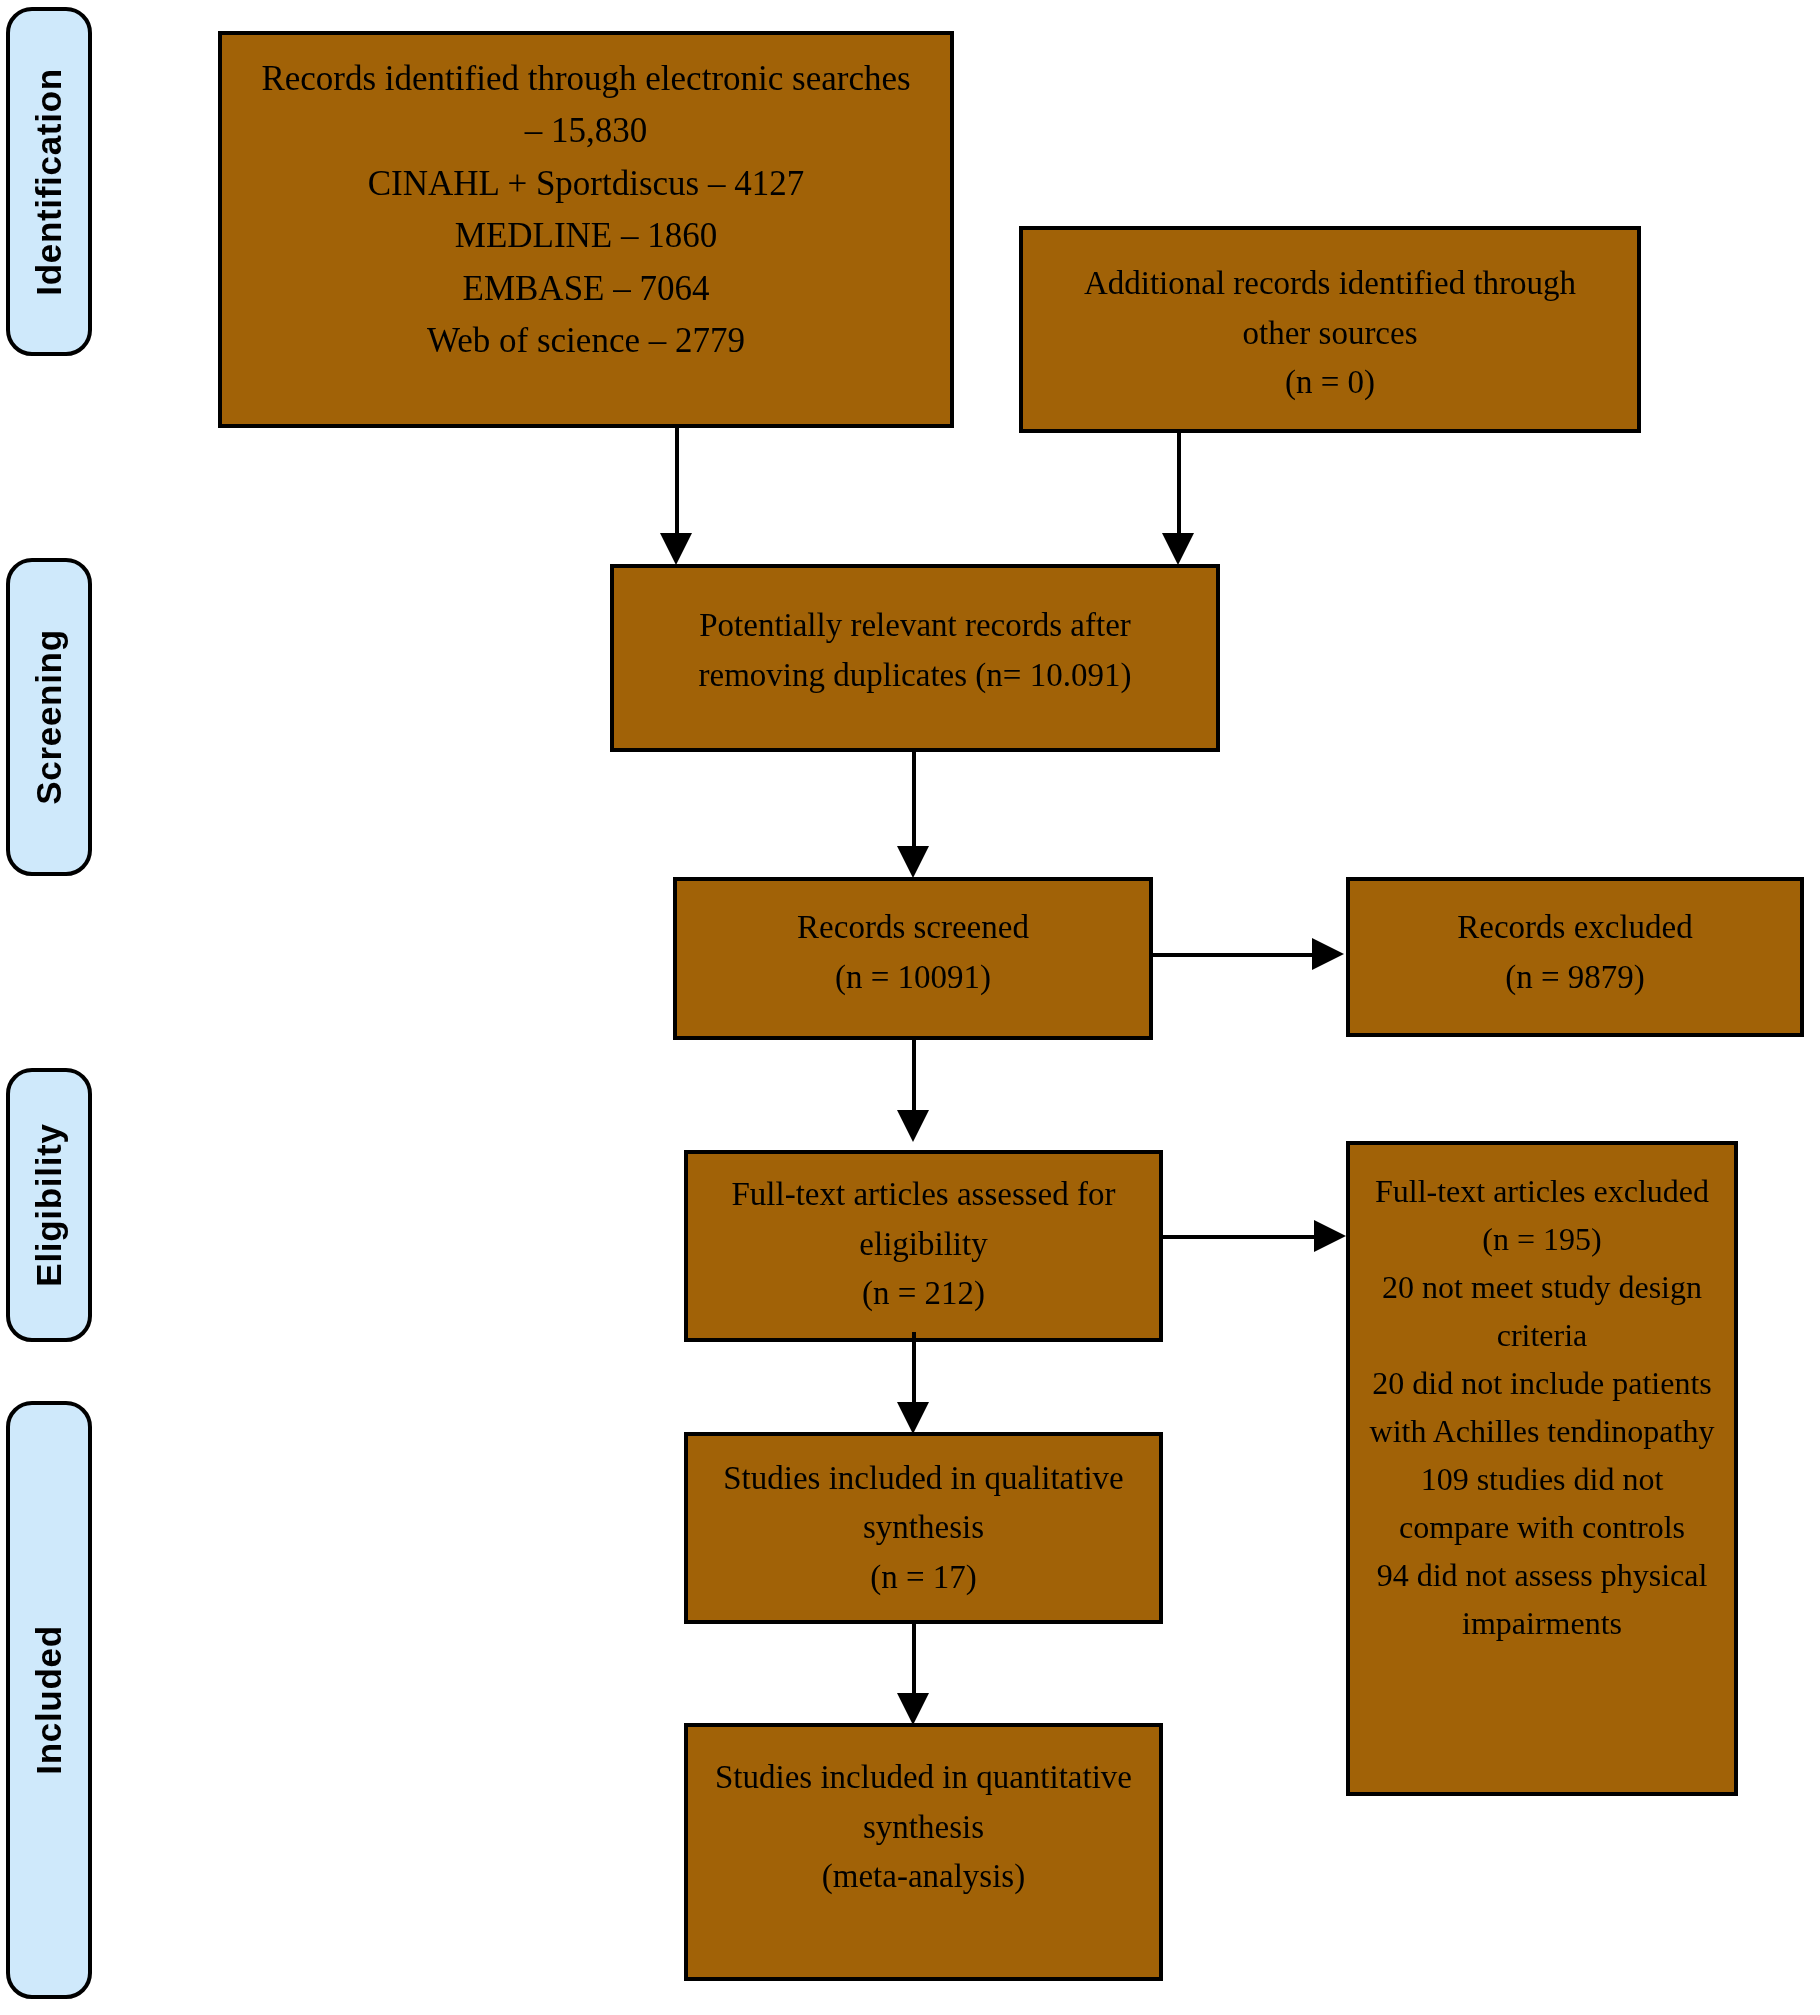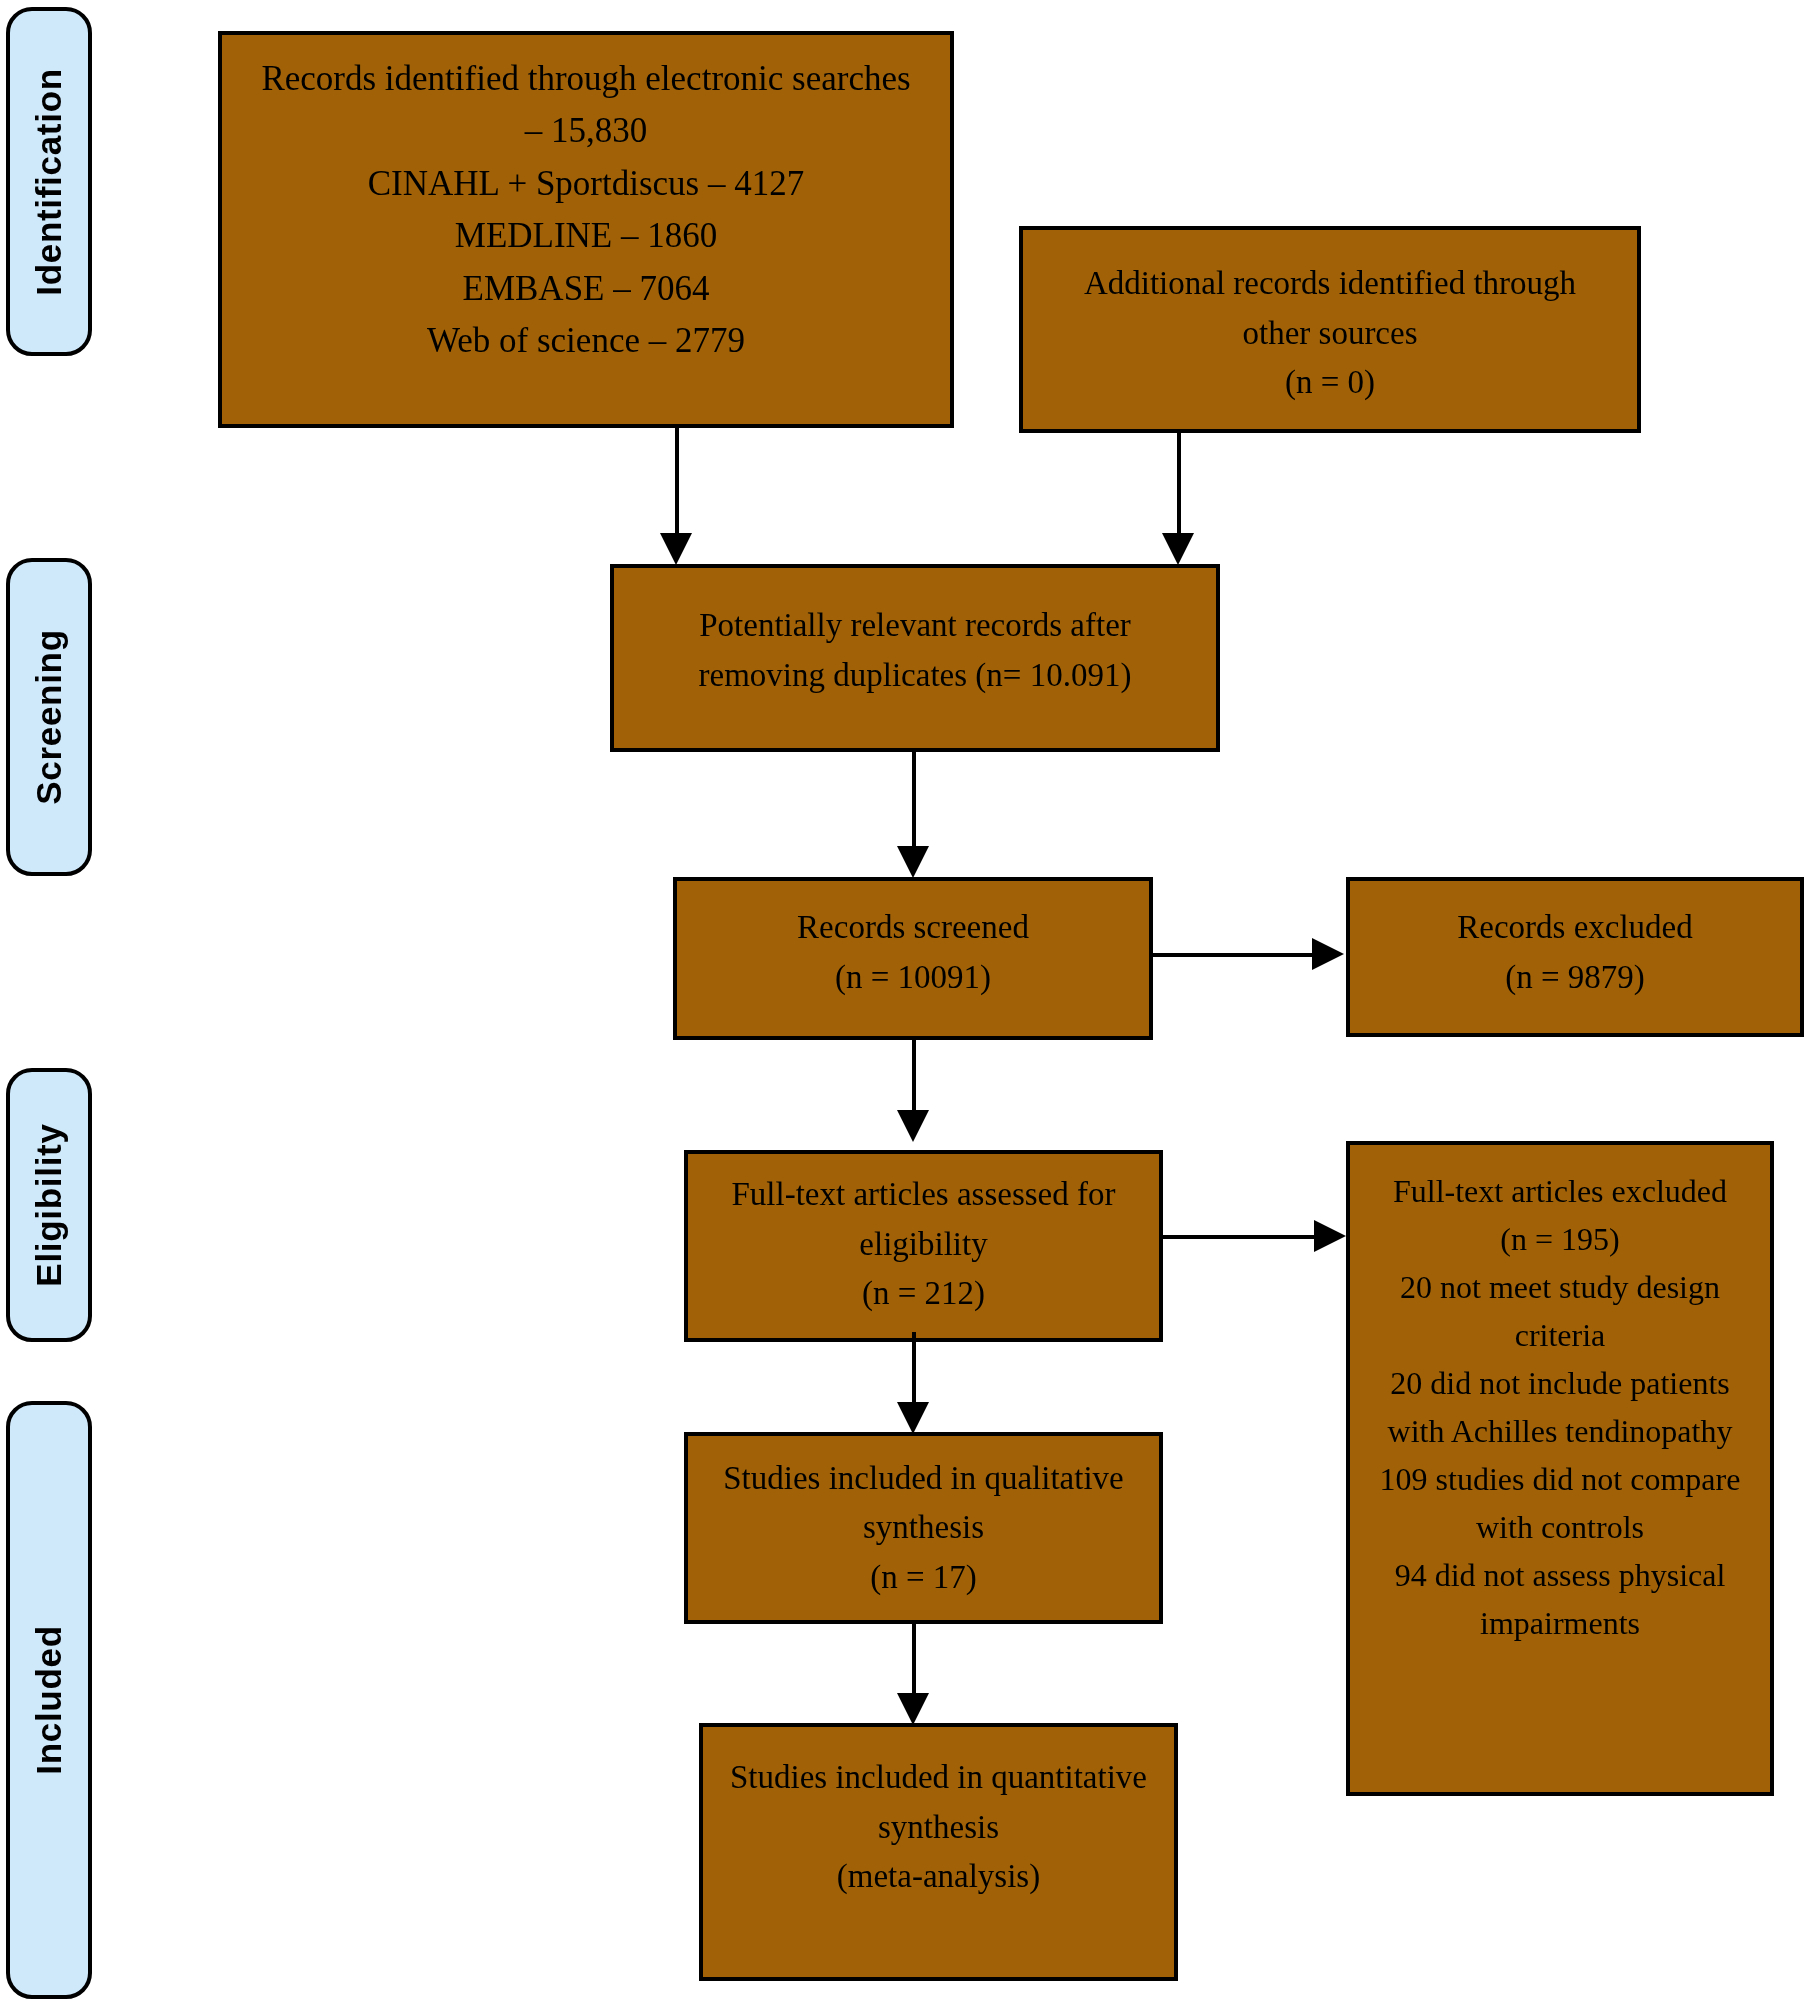--- a/index.html
+++ b/index.html
@@ -50,23 +50,23 @@
     text-align: center;
     font-size: 33px;
     line-height: 1.5;
   }
   #box-identified         { left: 218px;  top: 31px;   width: 736px; height: 397px; padding: 17.5px 32px 0; font-size: 35px; }
   #box-additional         { left: 1019px; top: 226px;  width: 622px;  height: 207px; padding: 29px 58px 0; }
   #box-duplicates         { left: 610px;  top: 564px;  width: 610px;  height: 188px; padding: 33px 22px 0; }
   #box-screened           { left: 673px;  top: 877px; width: 480px;  height: 163px; padding: 22px 6px 0; }
   #box-records-excluded   { left: 1346px; top: 877px; width: 458px;  height: 160px; padding: 22px 30px 0; }
   #box-fulltext           { left: 684px;  top: 1141px; width: 479px;  height: 192px; padding: 16px 11.6px 0; margin-top: 9px; }
-  #box-fulltext-excluded  { left: 1346px; top: 1141px; width: 428px;  height: 655px; padding: 22px 17.5px 0; font-size: 32px; text-align: center; }
+  #box-fulltext-excluded  { left: 1346px; top: 1141px; width: 392px;  height: 655px; padding: 22px 17.5px 0; font-size: 32px; text-align: center; }
   #box-qualitative        { left: 684px;  top: 1432px; width: 479px;  height: 192px; padding: 17.5px 22px 0; }
-  #box-quantitative       { left: 684px;  top: 1723px; width: 479px;  height: 258px; padding: 26px 22px 0; margin-left: 15px; }
+  #box-quantitative       { left: 684px;  top: 1723px; width: 479px;  height: 258px; padding: 26px 22px 0; }
 
   
   .vline { position: absolute; width: 4.4px;  background: #000000; }
   .hline { position: absolute; height: 4.4px; background: #000000; }
   .ah-down {
     position: absolute; width: 0; height: 0;
     border-left: 16.7px solid transparent;
     border-right: 16.7px solid transparent;
     border-top: 32px solid #000000;
   }

